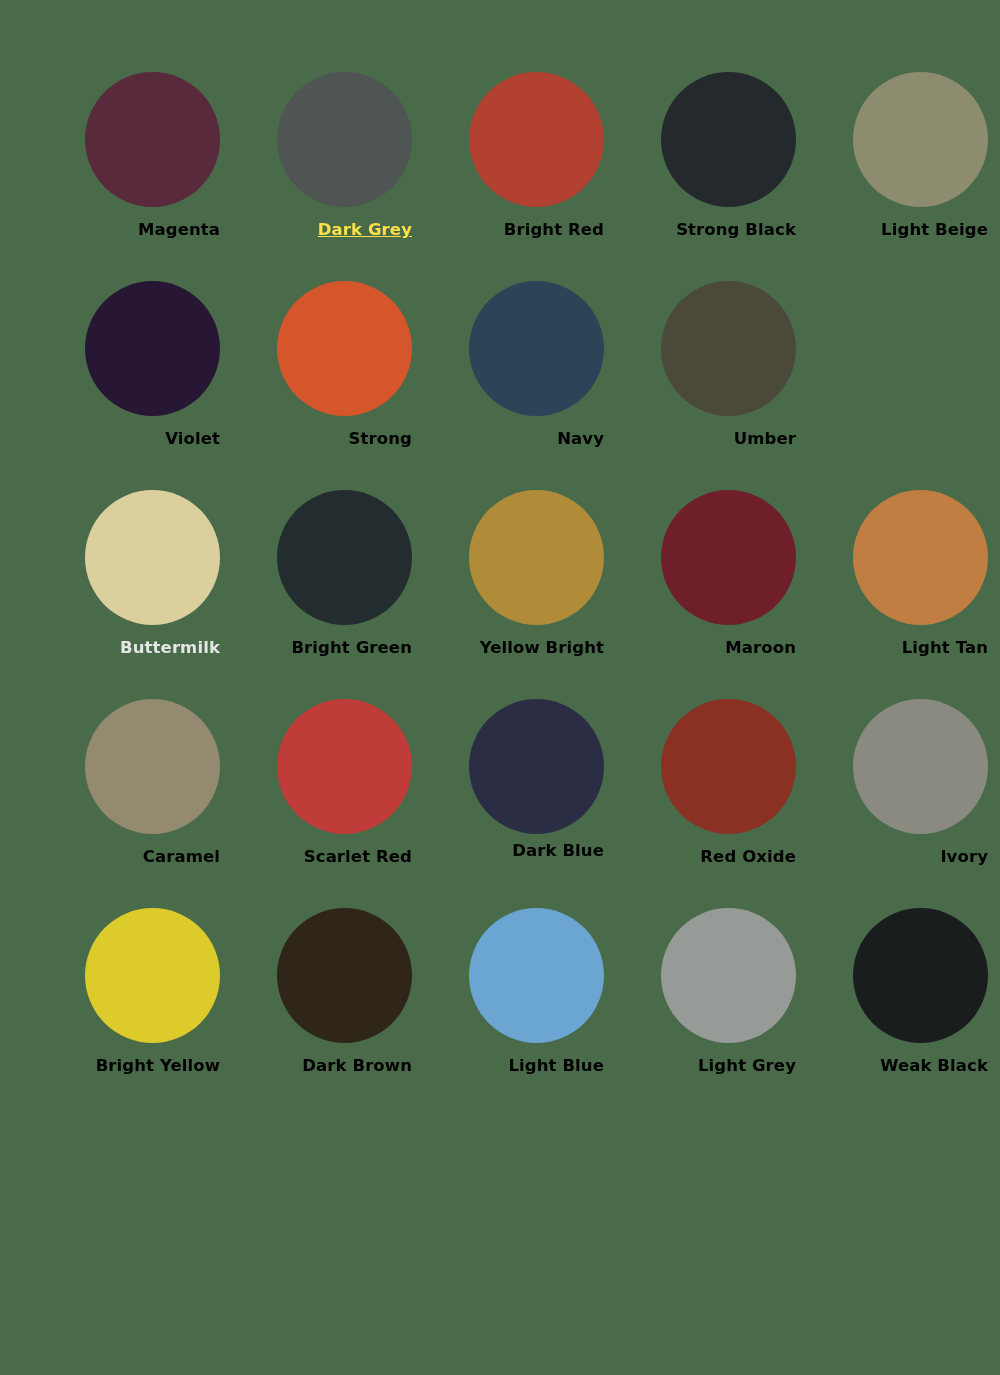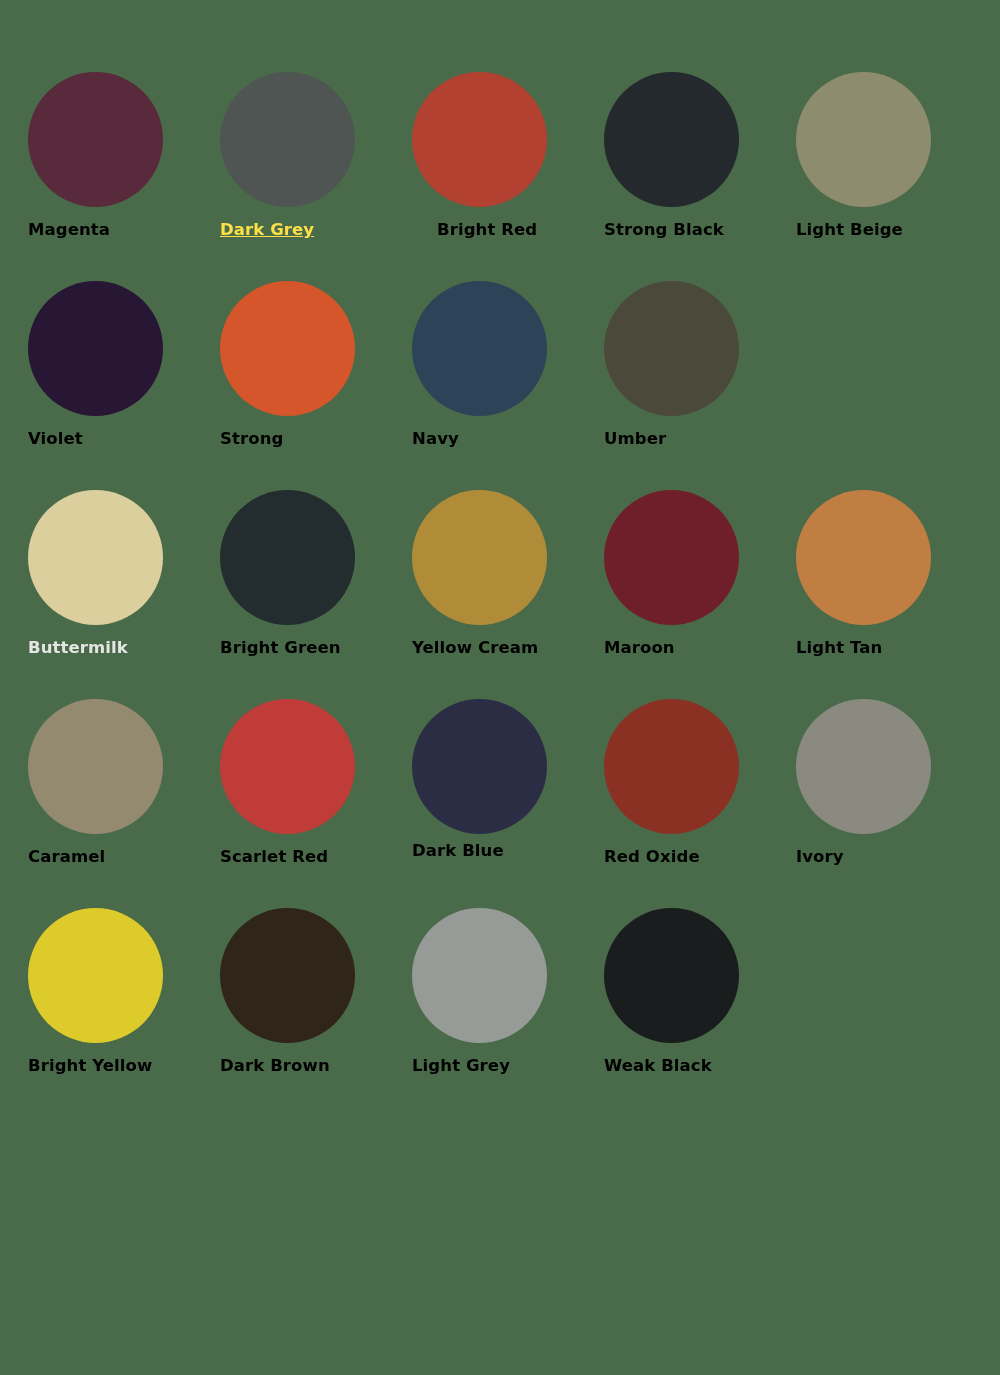--- a/index.html
+++ b/index.html
@@ -40,21 +40,21 @@
   .swatch-row.centered {
     justify-content: center;
     height: auto;
   }
 
   .swatch-cell {
     width: 192px;
     flex: 0 0 192px;
     display: flex;
     flex-direction: column;
-    align-items: flex-start;
+    align-items: flex-end;
     justify-content: flex-start;
   }
 
   .swatch-disc {
     width: 135px;
     height: 135px;
     border-radius: 50%;
     display: block;
   }
 
@@ -117,21 +117,21 @@
       <div class="swatch-cell">
         <span class="swatch-disc" style="background: rgb(219, 207, 158);"></span>
         <div class="swatch-label" style="color: #e5e5e5;">Buttermilk</div>
       </div>
       <div class="swatch-cell">
         <span class="swatch-disc" style="background: rgb(35, 44, 46);"></span>
         <div class="swatch-label" style="color: rgb(0, 0, 0);">Bright Green</div>
       </div>
       <div class="swatch-cell">
         <span class="swatch-disc" style="background: rgb(176, 140, 56);"></span>
-        <div class="swatch-label" style="color: rgb(0, 0, 0);">Yellow Cream</div>
+        <div class="swatch-label" style="color: rgb(0, 0, 0);">Yellow Bright</div>
       </div>
       <div class="swatch-cell">
         <span class="swatch-disc" style="background: rgb(111, 31, 42);"></span>
         <div class="swatch-label" style="color: rgb(0, 0, 0);">Maroon</div>
       </div>
       <div class="swatch-cell">
         <span class="swatch-disc" style="background: rgb(192, 126, 67);"></span>
         <div class="swatch-label" style="color: rgb(0, 0, 0);">Light Tan</div>
       </div>
     </div>
@@ -160,20 +160,24 @@
     <div class="swatch-row">
       <div class="swatch-cell">
         <span class="swatch-disc" style="background: rgb(221, 203, 44);"></span>
         <div class="swatch-label" style="color: rgb(0, 0, 0);">Bright Yellow</div>
       </div>
       <div class="swatch-cell">
         <span class="swatch-disc" style="background: rgb(47, 37, 25);"></span>
         <div class="swatch-label" style="color: rgb(0, 0, 0);">Dark Brown</div>
       </div>
       <div class="swatch-cell">
+        <span class="swatch-disc" style="background: rgb(107, 165, 209);"></span>
+        <div class="swatch-label" style="color: rgb(0, 0, 0);">Light Blue</div>
+      </div>
+      <div class="swatch-cell">
         <span class="swatch-disc" style="background: rgb(151, 155, 151);"></span>
         <div class="swatch-label" style="color: rgb(0, 0, 0);">Light Grey</div>
       </div>
       <div class="swatch-cell">
         <span class="swatch-disc" style="background: rgb(26, 29, 30);"></span>
         <div class="swatch-label" style="color: rgb(0, 0, 0);">Weak Black</div>
       </div>
     </div>
   </div>
 

